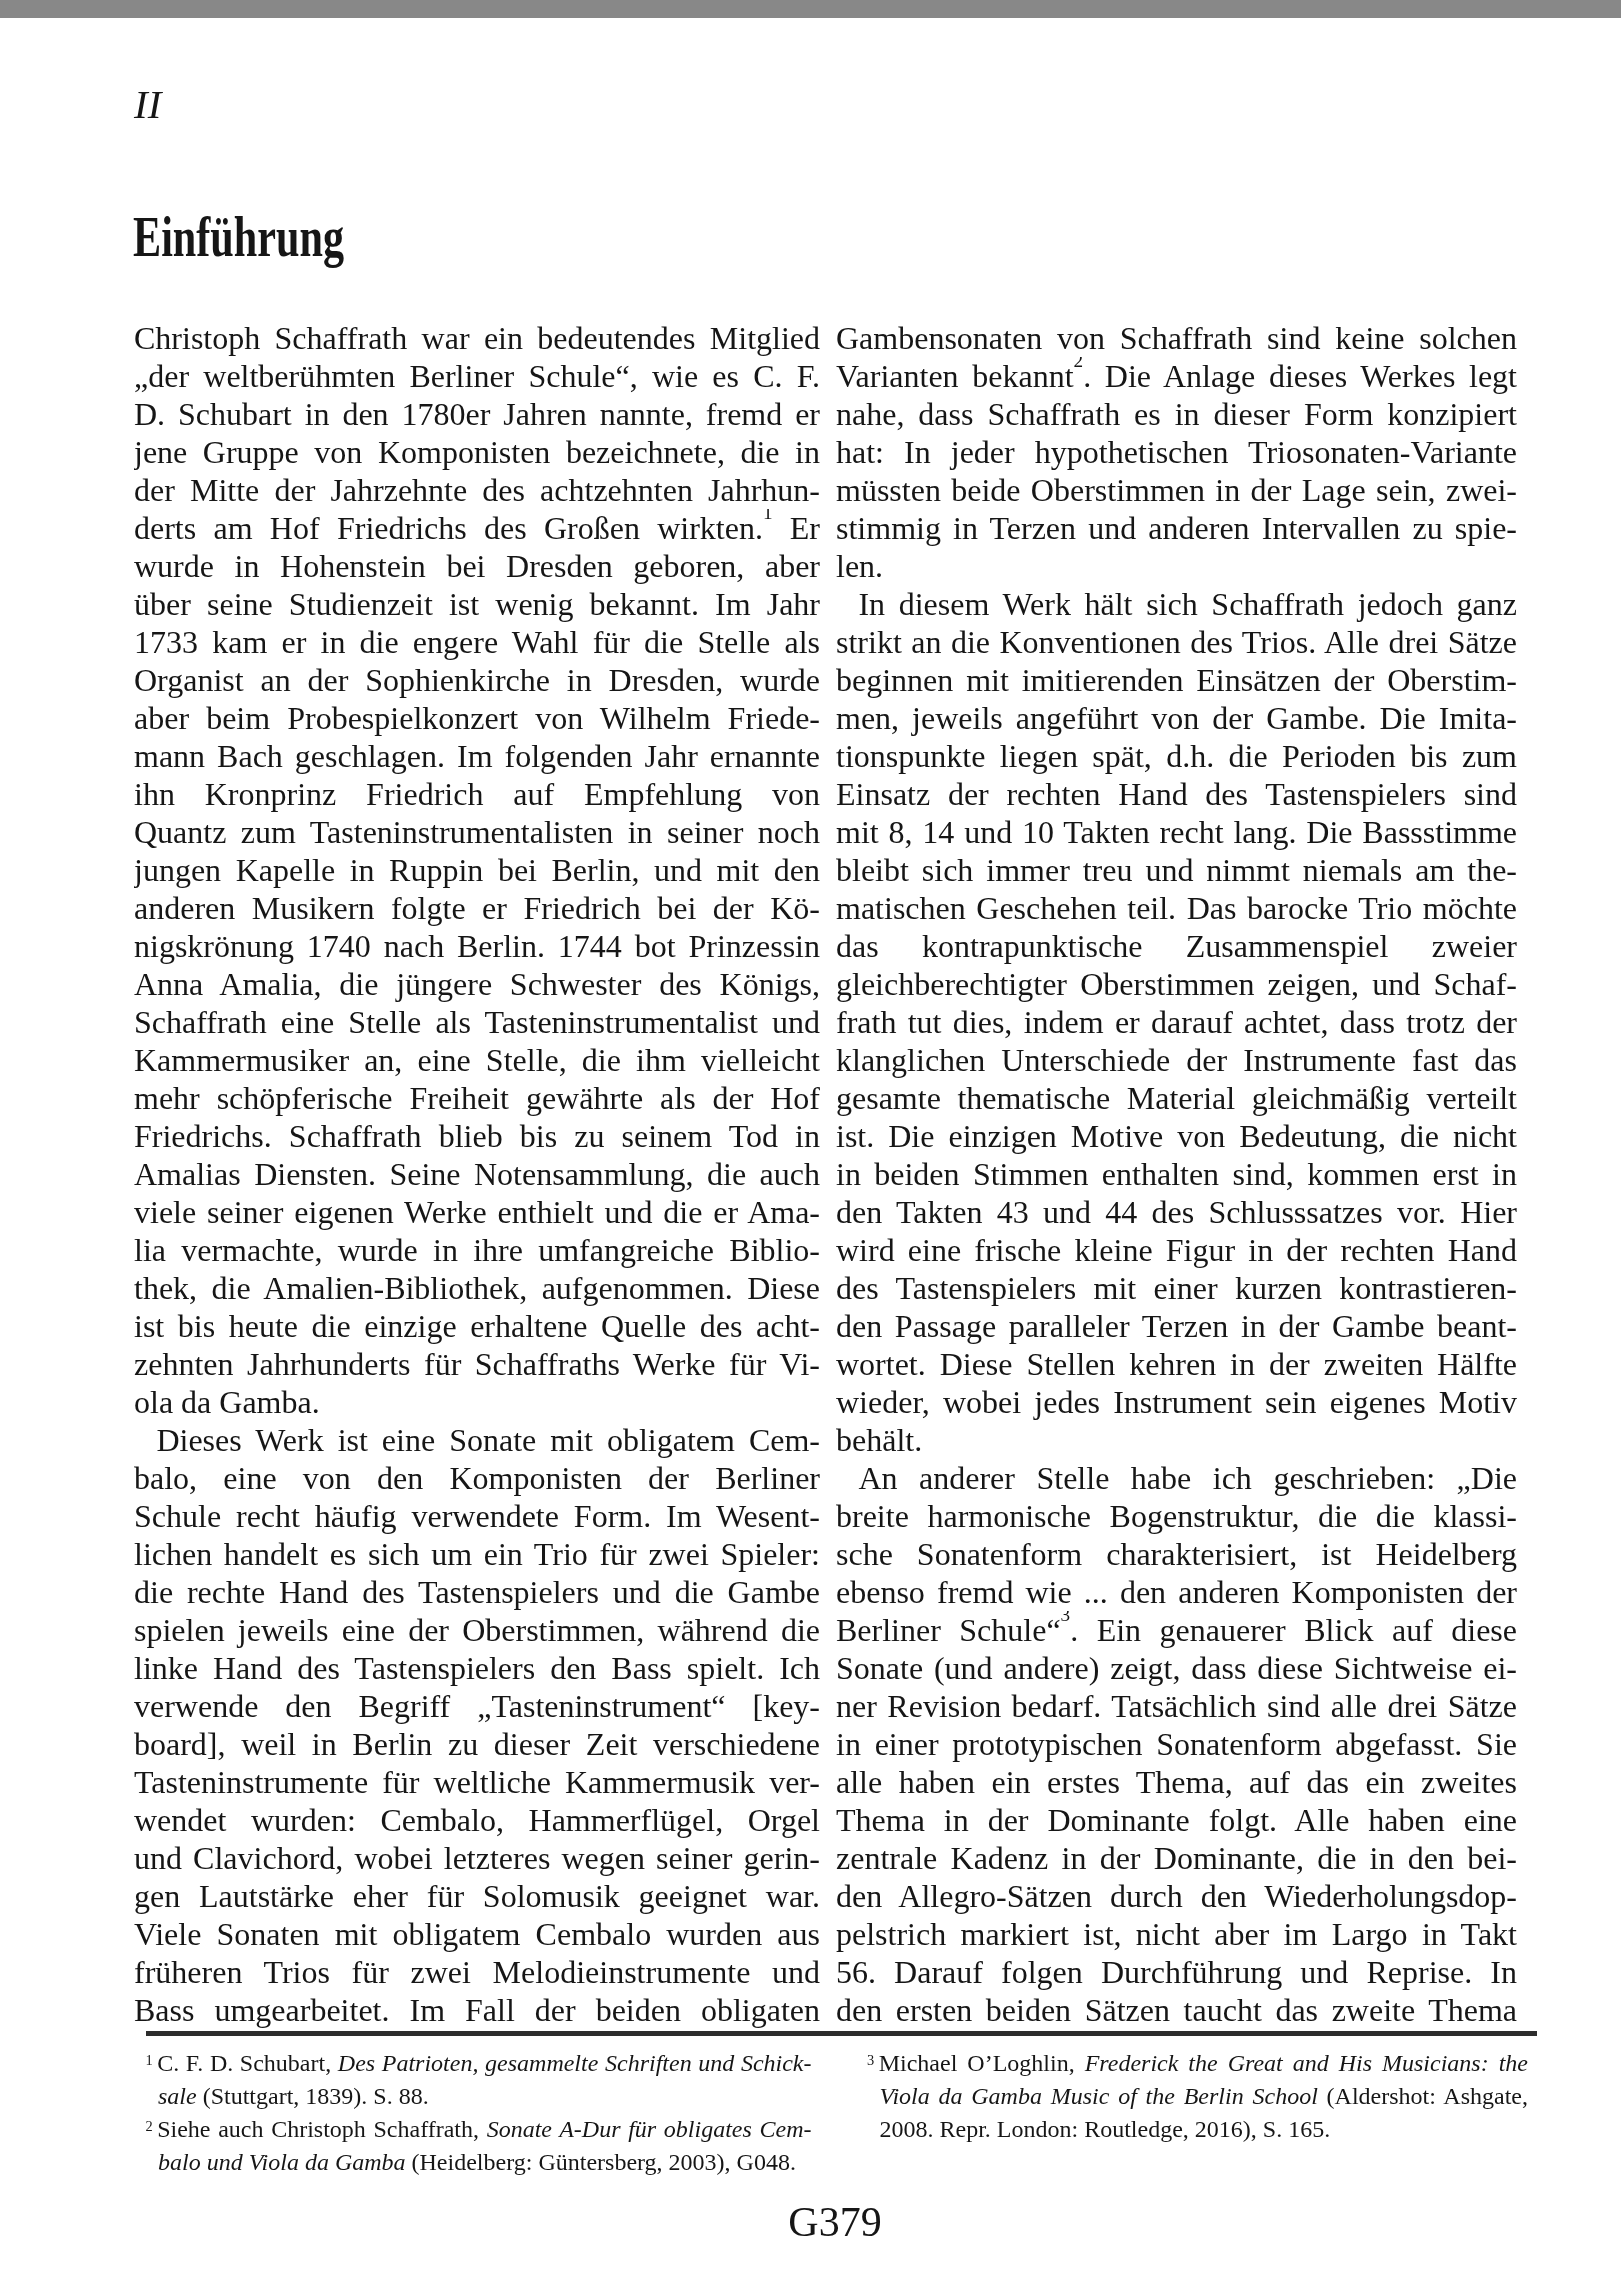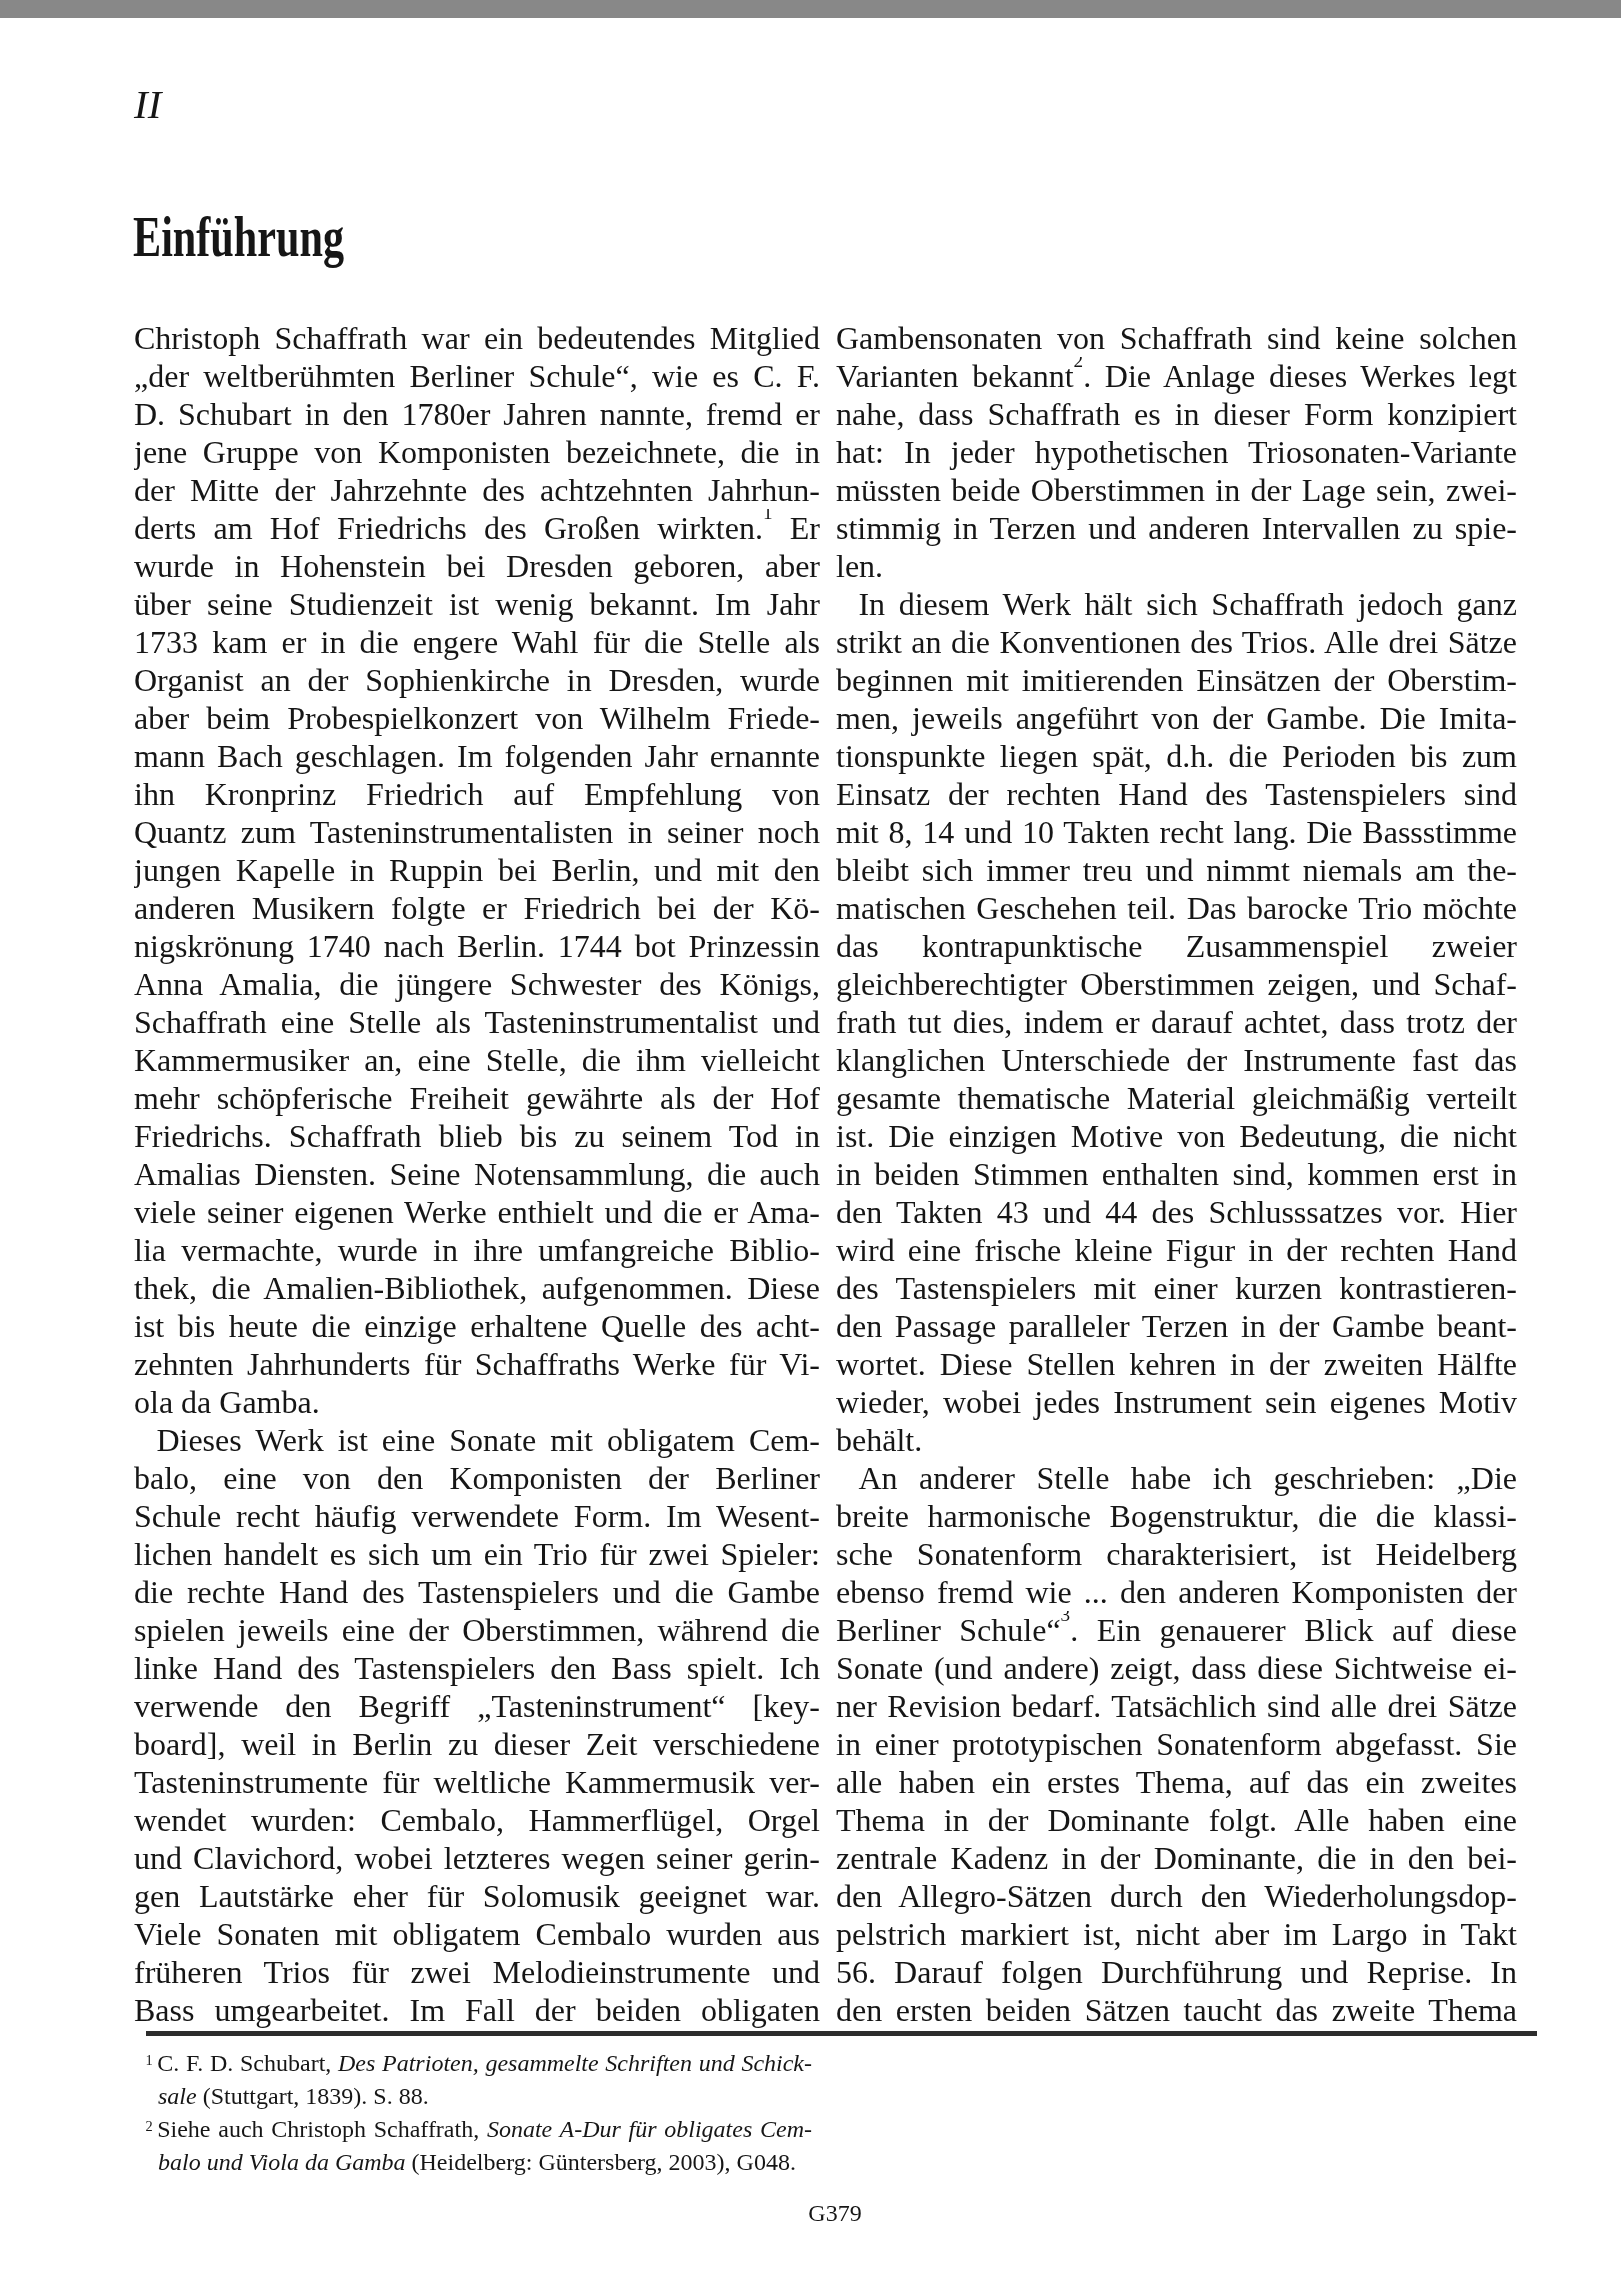--- a/index.html
+++ b/index.html
@@ -48,21 +48,21 @@
   .fn-line {
     font-size:24px; line-height:33px;
     padding-left:32px;
     text-align:justify; text-align-last:justify;
   }
   .fn-line.fn-first { text-indent:-12.5px; }
   .fn-line.fn-last { text-align-last:left; }
   em { font-style:italic; }
   .catalog {
     position:absolute; left:134px; top:2183px; width:1402px;
-    text-align:center; font-size:24px; line-height:1;
+    text-align:center; font-size:42px; line-height:1;
   }
 </style>
 </head>
 <body>
 
 <div class="page">
   <div class="roman">II</div>
   <div class="title">Einführung</div>
 
   <div class="columns">
@@ -164,17 +164,22 @@
 
   <div class="fnrule"></div>
 
   <div class="footnotes">
     <div class="fncol left-col">
         <div class="fn-line fn-first"><span class="fn-num">1</span>C. F. D. Schubart, <em>Des Patrioten, gesammelte Schriften und Schick-</em></div>
         <div class="fn-line fn-last"><em>sale</em> (Stuttgart, 1839). S. 88.</div>
         <div class="fn-line fn-first"><span class="fn-num">2</span>Siehe auch Christoph Schaffrath, <em>Sonate A-Dur für obligates Cem-</em></div>
         <div class="fn-line fn-last"><em>balo und Viola da Gamba</em> (Heidelberg: Güntersberg, 2003), G048.</div>
       </div>
+    <div class="fncol right-col">
+        <div class="fn-line fn-first"><span class="fn-num">3</span>Michael O’Loghlin, <em>Frederick the Great and His Musicians: the</em></div>
+        <div class="fn-line"><em>Viola da Gamba Music of the Berlin School</em> (Aldershot: Ashgate,</div>
+        <div class="fn-line fn-last">2008. Repr. London: Routledge, 2016), S. 165.</div>
+      </div>
   </div>
 
   <div class="catalog">G379</div>
 </div>
 
 
 </body></html>

